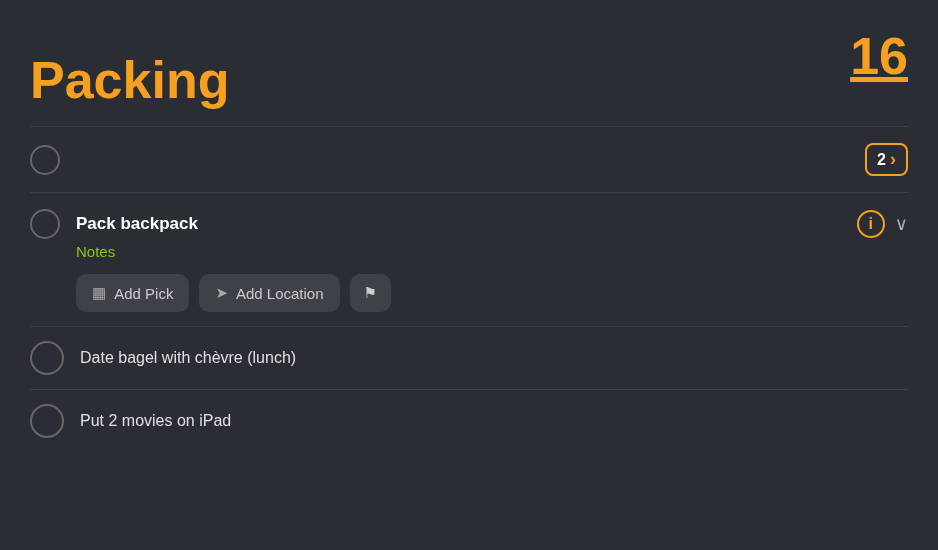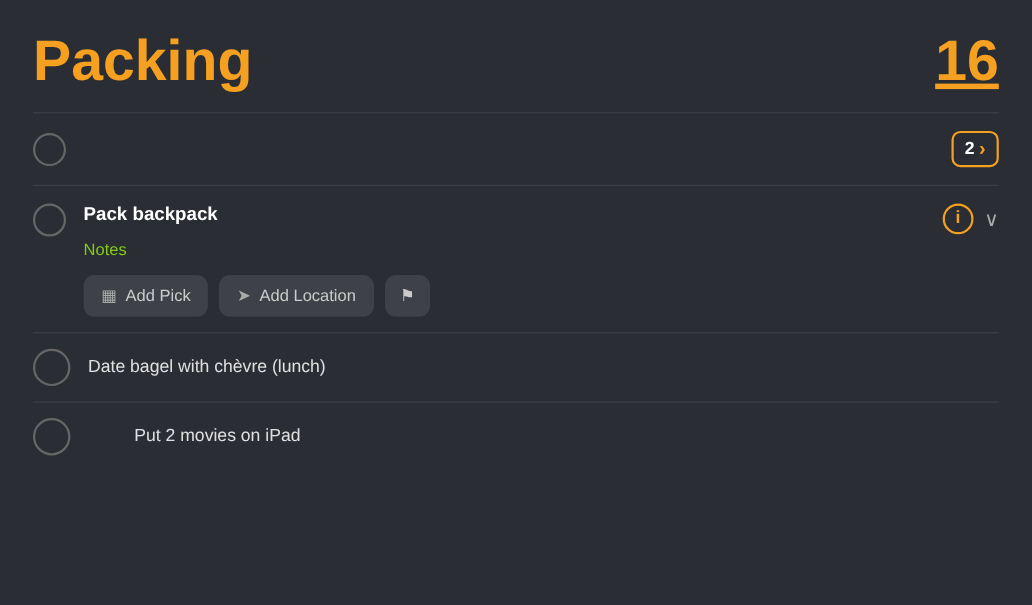--- a/index.html
+++ b/index.html
@@ -31,20 +31,21 @@
       justify-content: space-between;
       align-items: flex-start;
       margin-bottom: 20px;
     }
 
     .title {
       font-size: 52px;
       font-weight: 800;
       color: #f5a020;
       line-height: 1;
+      margin-top: 24px;
     }
 
     .count {
       font-size: 52px;
       font-weight: 700;
       color: #f5a020;
       line-height: 1;
       text-decoration: underline;
     }
 
@@ -212,42 +213,41 @@
 
     .sub-task-item {
       display: flex;
       align-items: center;
       padding: 14px 0;
       border-bottom: 1px solid #3e4147;
     }
 
     .sub-task-item:last-child {
       border-bottom: none;
-      gap: 42px;
     }
 
     .sub-circle {
       width: 34px;
       height: 34px;
       border-radius: 50%;
       border: 2px solid #666;
       background: none;
       flex-shrink: 0;
       margin-right: 16px;
     }
 
     .sub-task-text {
       font-size: 16px;
       color: #e0e0e0;
       font-weight: 400;
     }
 
     .task-item-row {
       display: flex;
-      align-items: flex-start;
+      align-items: center;
       width: 100%;
     }
   </style>
 </head>
 <body>
 
 <div class="app-container">
 
   <div class="header">
     <h1 class="title">Packing</h1>

